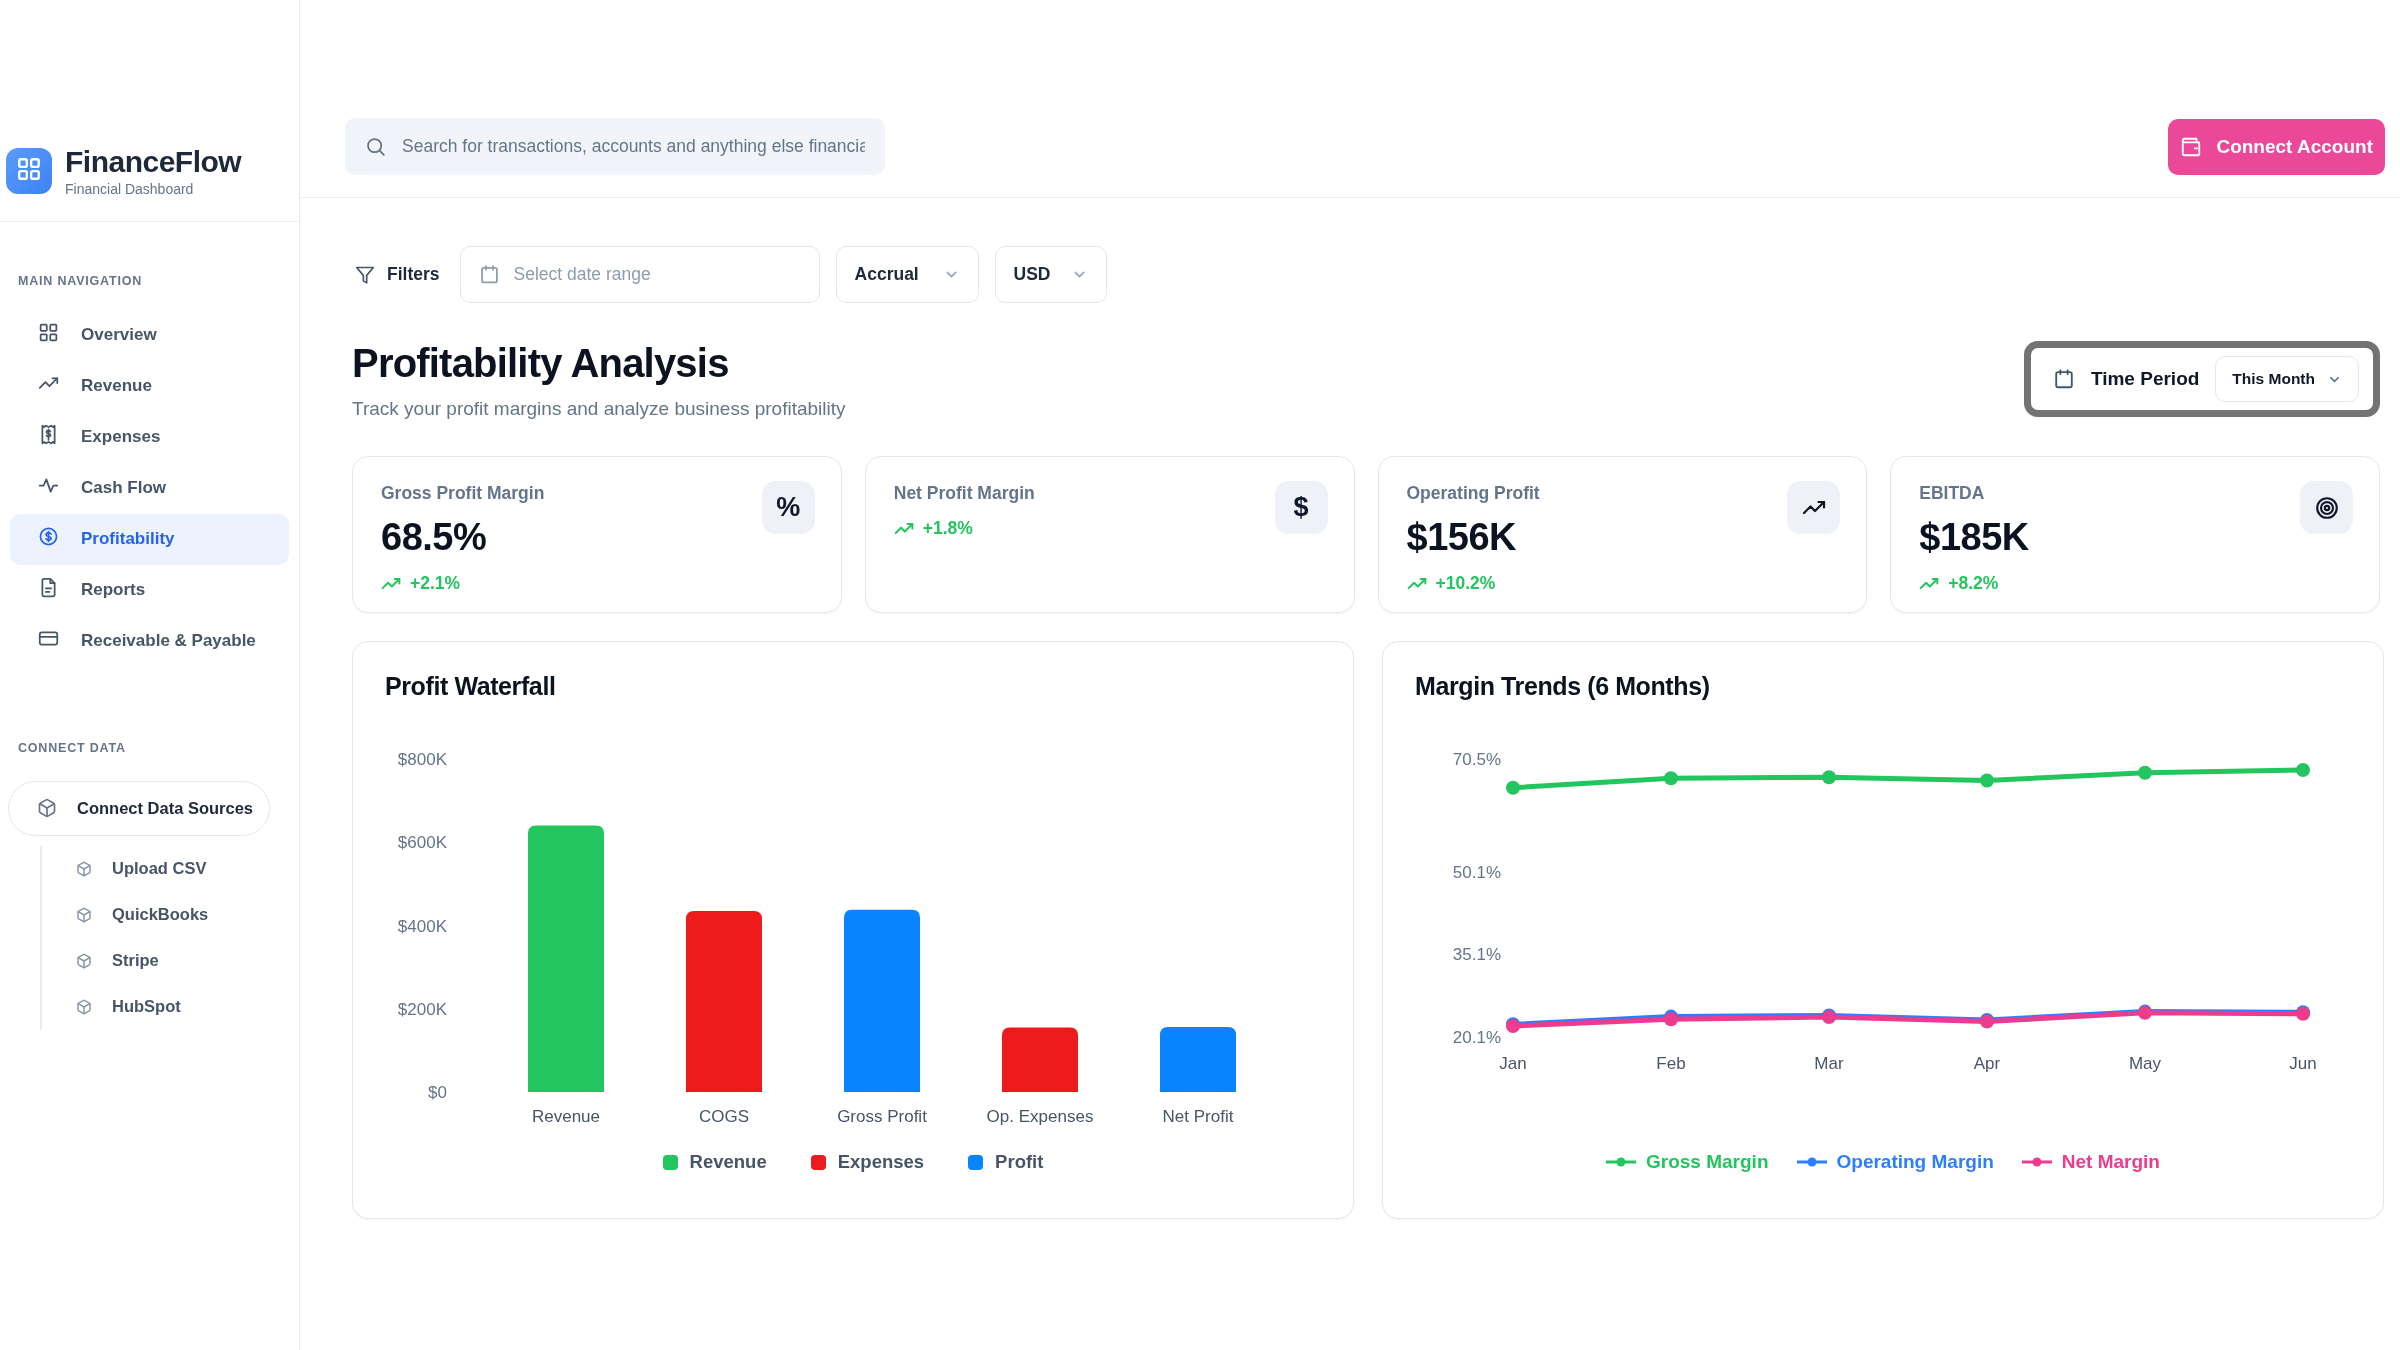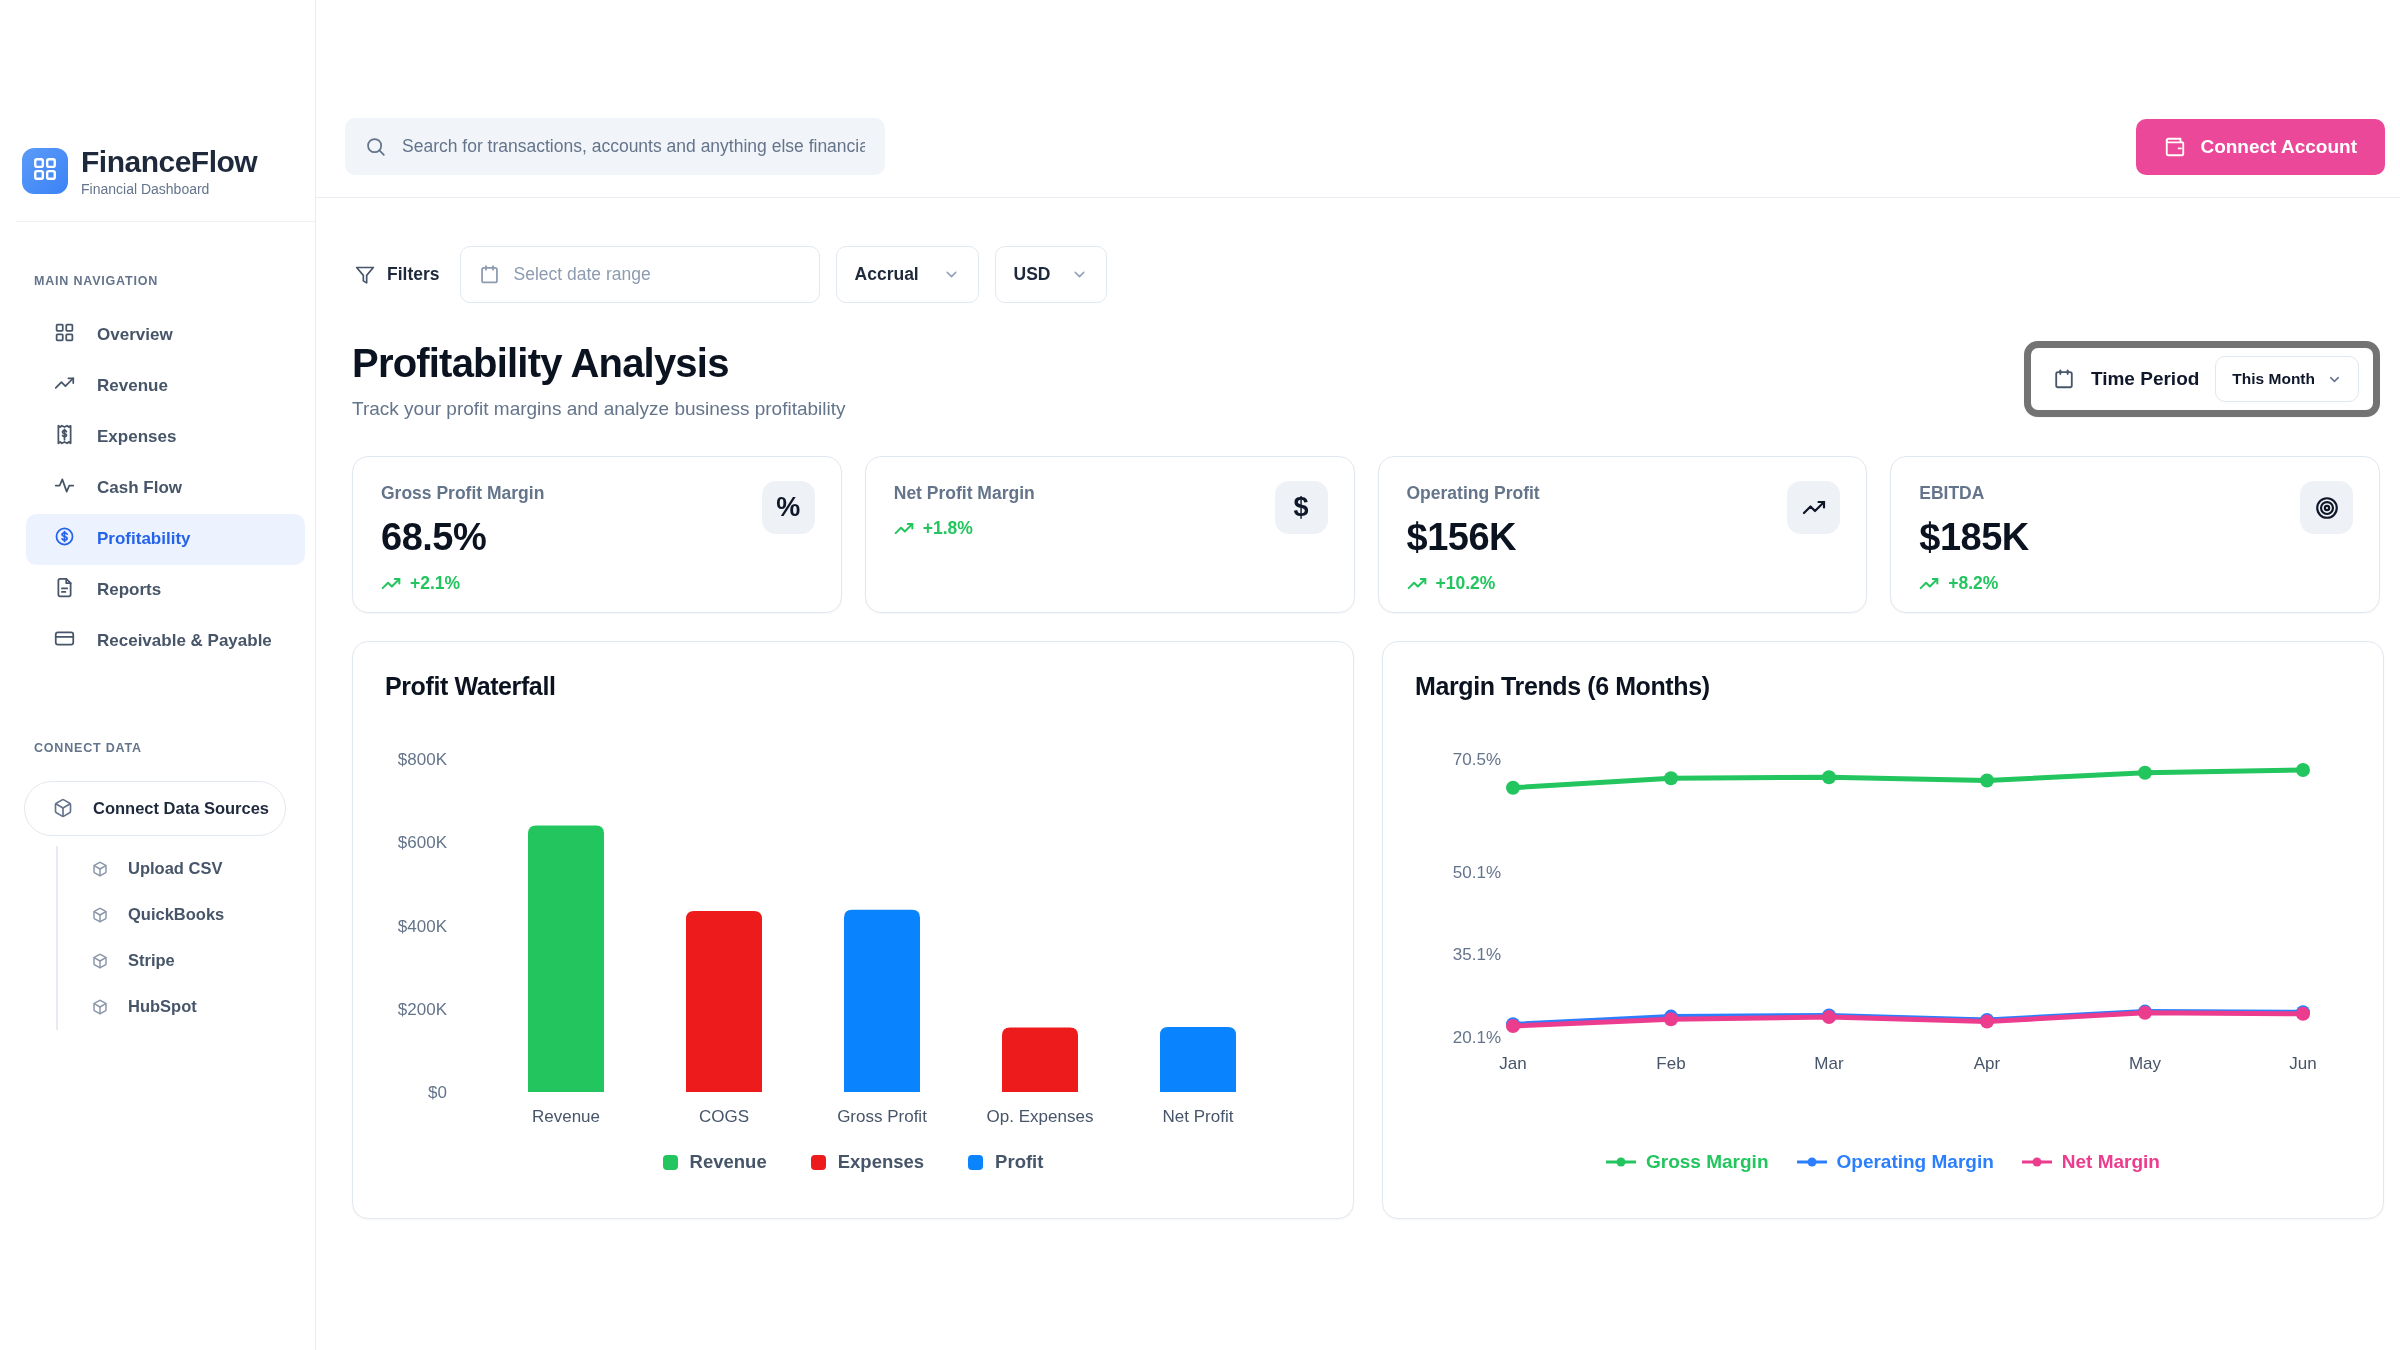--- a/index.html
+++ b/index.html
@@ -1,39 +1,39 @@
 <!DOCTYPE html>
 <html><head>
 <meta charset="utf-8">
 <style>
   * { margin:0; padding:0; box-sizing:border-box; }
   html,body { width:2400px; height:1350px; background:#ffffff; font-family:"Liberation Sans", sans-serif; color:#0f172a; overflow:hidden; }
 
   
-  .sidebar { position:fixed; left:16px; top:0; width:300px; height:1350px; background:#fff; border-right:1px solid #e8edf3; z-index:5; }
+  .sidebar { position:fixed; left:0; top:0; width:300px; height:1350px; background:#fff; border-right:1px solid #e8edf3; z-index:5; }
   .logo-block { padding:146px 0 24px 6px; border-bottom:1px solid #edf1f6; display:flex; align-items:center; gap:13px; }
   .logo-badge { width:46px; height:46px; border-radius:12px; background:linear-gradient(135deg,#5b9bf8,#3b82f6); display:flex; align-items:center; justify-content:center; flex:0 0 auto; }
   .brand-name { font-size:30px; font-weight:800; color:#1e293b; letter-spacing:-0.5px; line-height:1.05; }
   .brand-sub { font-size:14px; color:#64748b; margin-top:3px; }
   .section-label { font-size:12.5px; font-weight:700; letter-spacing:0.8px; color:#64748b; margin:52px 0 18px 18px; }
   .nav-list { padding-top:4px; }
   .nav-item { display:flex; align-items:center; gap:22px; height:51px; padding-left:28px; margin:0 10px; border-radius:10px; font-size:17px; font-weight:600; color:#475569; cursor:pointer; }
   .nav-item svg { flex:0 0 auto; }
   .nav-item.active { background:#edf3fe; color:#2563eb; }
   .connect-btn { display:flex; align-items:center; gap:20px; margin:26px 8px 0 8px; height:55px; border:1px solid #e2e8f0; border-radius:28px; padding-left:28px; font-size:16.5px; font-weight:700; color:#1e293b; background:#fff; width:262px; cursor:pointer; }
   .source-list { margin:10px 0 0 40px; border-left:2px solid #e6ebf1; }
   .source-item { display:flex; align-items:center; gap:20px; height:46px; padding-left:34px; font-size:16.5px; font-weight:600; color:#475569; cursor:pointer; }
 
   
   .main { margin-left:300px; width:2100px; }
   .topbar { display:flex; align-items:center; justify-content:space-between; padding:118px 15px 22px 45px; border-bottom:1px solid #e8edf3; }
   .search-box { display:flex; align-items:center; gap:16px; width:540px; height:57px; background:#f1f4f8; border-radius:10px; padding:0 20px; }
   .search-box input { border:none; outline:none; background:transparent; font-size:17.5px; color:#334155; width:100%; font-family:"Liberation Sans",sans-serif; }
   .search-box input::placeholder { color:#64748b; }
-  .pink-btn { display:flex; align-items:center; gap:14px; height:56px; padding:0 28px; background:#ec4899; color:#fff; font-size:19px; font-weight:700; border:none; border-radius:10px; cursor:pointer; }
+  .pink-btn { display:flex; align-items:center; gap:14px; height:56px; padding:0 12px; background:#ec4899; color:#fff; font-size:19px; font-weight:700; border:none; border-radius:10px; cursor:pointer; }
 
   .filters-row { display:flex; align-items:center; gap:16px; margin:48px 0 0 55px; }
   .filters-label { display:flex; align-items:center; gap:12px; font-size:17.5px; font-weight:700; color:#1e293b; margin-right:4px; cursor:pointer; }
   .input-pill { display:flex; align-items:center; gap:14px; height:57px; background:#fff; border:1px solid #e2e8f0; border-radius:10px; padding:0 18px; }
   .date-pill { width:360px; }
   .date-pill input { border:none; outline:none; font-size:17.5px; color:#334155; width:100%; font-family:"Liberation Sans",sans-serif; }
   .date-pill input::placeholder { color:#8d9bb0; }
   .select-pill { justify-content:space-between; font-size:17.5px; font-weight:600; color:#1e293b; cursor:pointer; }
   .basis-pill { width:143px; }
   .currency-pill { width:112px; }

